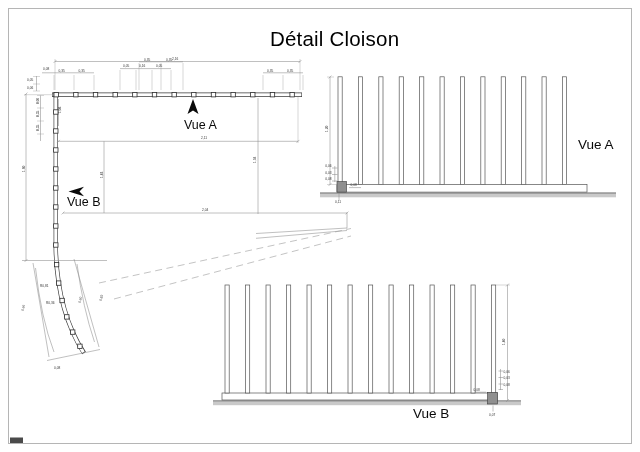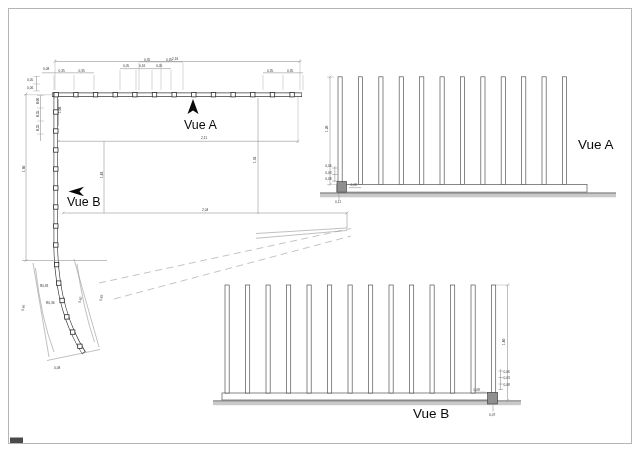--- a/index.html
+++ b/index.html
@@ -25,20 +25,21 @@
   .dimtxt{font-size:3.2px;fill:#333;}
   .viewlabel{font-size:13.5px;fill:#0a0a0a;}
   .planlabel{font-size:12.5px;fill:#0a0a0a;}
   .arrowhead{fill:#0a0a0a;stroke:none;}
 </style>
 </head>
 <body>
 
 <div class="page">
 
+  <div class="title">Détail Cloison</div>
 
   <svg width="640" height="452" viewBox="0 0 640 452">
 
     <g>
       <rect class="frame" x="8.5" y="8.5" width="623" height="435"></rect>
       <rect class="cornermark" x="10" y="437.5" width="13" height="5.5"></rect>
     </g>
 
     <g>
 

